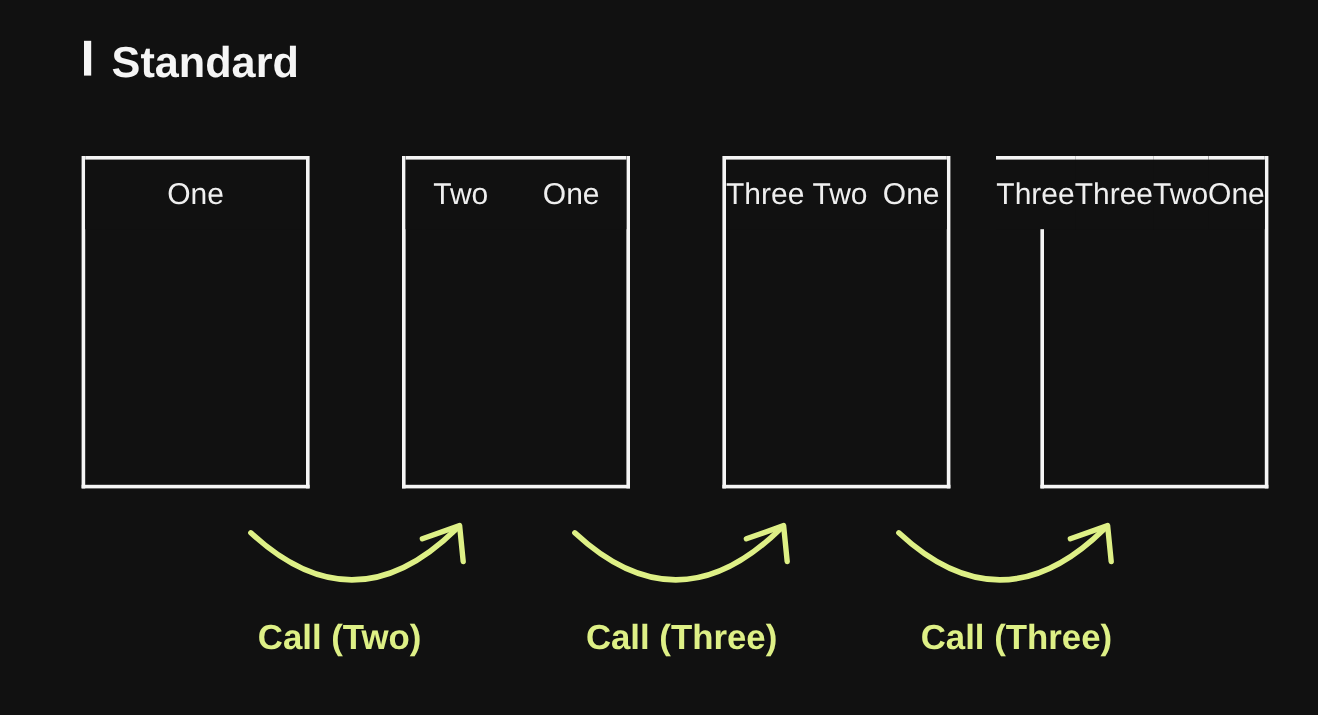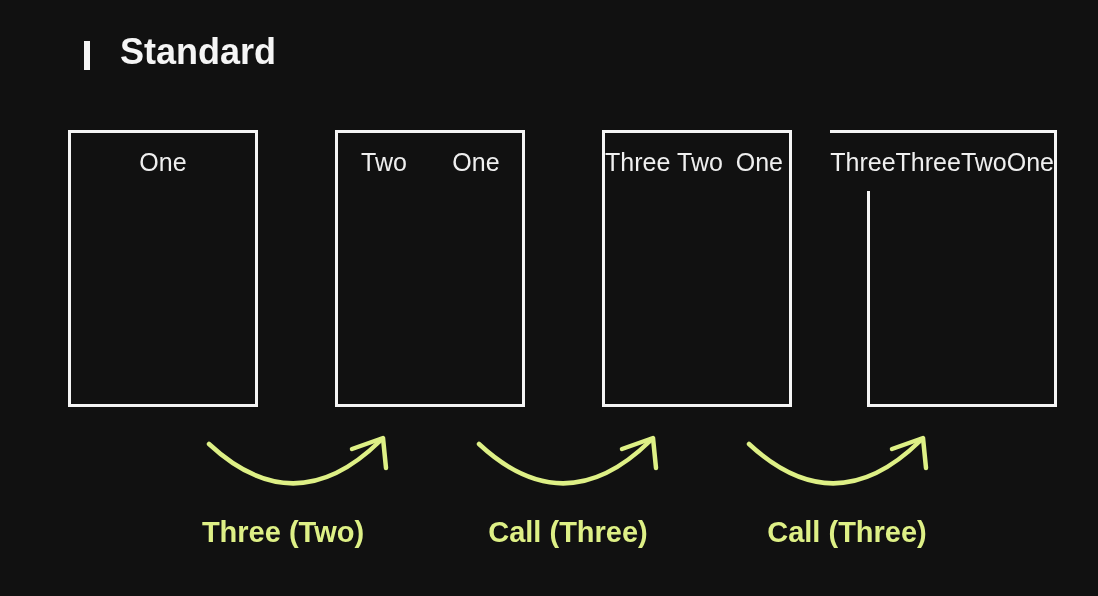--- a/index.html
+++ b/index.html
@@ -12,22 +12,22 @@
   html,body{background:var(--bg);}
   .canvas{
     position:relative;
     width:1098px;height:596px;
     background:var(--bg);
     overflow:hidden;
     font-family:"Liberation Sans", sans-serif;
   }
   
   .title{
-    position:absolute;left:84px;top:34px;
-    display:flex;align-items:flex-end;gap:30px;
+    position:absolute;left:70px;top:34px;
+    display:flex;align-items:flex-start;gap:17px;
   }
   .title-bar{
     display:inline-block;
     width:6px;height:29px;
     background:var(--line);
   }
   .title h1{
     font-size:36px;font-weight:bold;
     color:var(--line);
     line-height:1;
@@ -94,21 +94,21 @@
         <div class="frame">One</div>
       </div>
     </div>
   <div id="arrows-region">
       <div class="arrow" style="left: 203px;">
         <svg viewBox="0 0 190 78">
           <path d="M 6 18 Q 92 98 177 15" fill="none" stroke="#def086" stroke-width="4.5" stroke-linecap="round" stroke-linejoin="round"></path>
           <path d="M 149 23 L 180 12 L 183 42" fill="none" stroke="#def086" stroke-width="4.5" stroke-linecap="round" stroke-linejoin="round"></path>
         </svg>
       </div>
-      <div class="call-label" style="left: 283px;">Three (Two)</div>
+      <div class="call-label" style="left: 283px;">Call (Two)</div>
       <div class="arrow" style="left: 473px;">
         <svg viewBox="0 0 190 78">
           <path d="M 6 18 Q 92 98 177 15" fill="none" stroke="#def086" stroke-width="4.5" stroke-linecap="round" stroke-linejoin="round"></path>
           <path d="M 149 23 L 180 12 L 183 42" fill="none" stroke="#def086" stroke-width="4.5" stroke-linecap="round" stroke-linejoin="round"></path>
         </svg>
       </div>
       <div class="call-label" style="left: 568px;">Call (Three)</div>
       <div class="arrow" style="left: 743px;">
         <svg viewBox="0 0 190 78">
           <path d="M 6 18 Q 92 98 177 15" fill="none" stroke="#def086" stroke-width="4.5" stroke-linecap="round" stroke-linejoin="round"></path>

